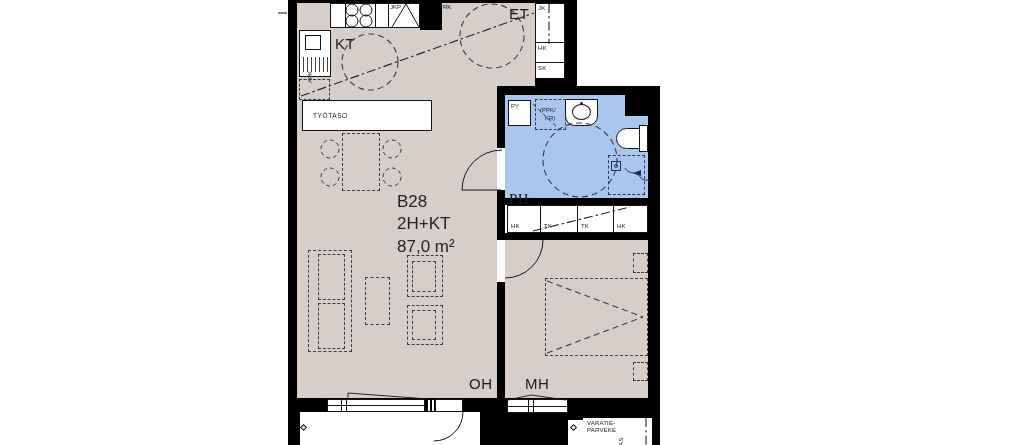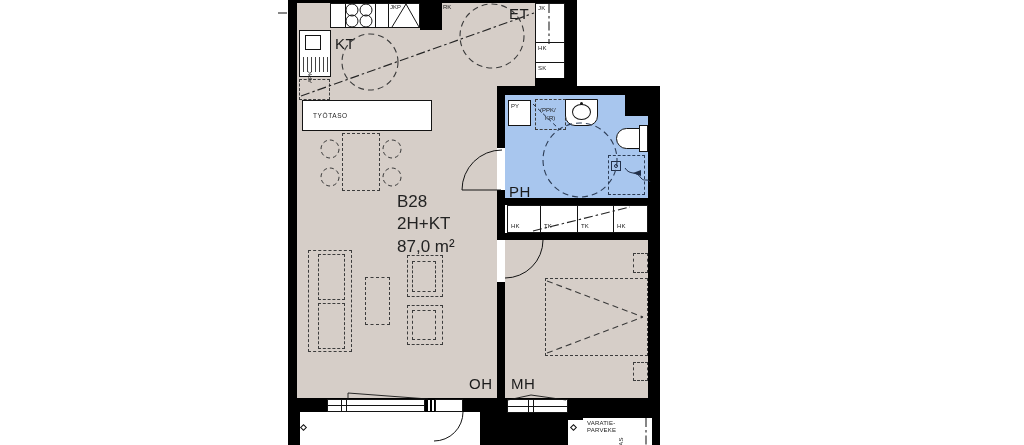--- a/index.html
+++ b/index.html
@@ -131,23 +131,23 @@
   <div class="vline" style="left:533px;top:399px;height:14px;"></div>
 
   <div class="diamond" style="left:301px;top:425px;"></div>
   <div class="diamond" style="left:571px;top:425px;"></div>
   <div class="lbl tiny" style="left:587px;top:420px;">VARATIE-</div>
   <div class="lbl tiny" style="left:587px;top:427px;">PARVEKE</div>
   <div class="lbl tiny rot" style="left:624px;top:444px;">KAS</div>
 
   <div class="lbl room" style="left:335px;top:36px;">KT</div>
   <div class="lbl room" style="left:509px;top:6px;">ET</div>
-  <div class="lbl room" style="left:509px;top:184px;">PH</div>
+  <div class="lbl room" style="left:509px;top:192px;font-family:Liberation Serif, serif;">PH</div>
   <div class="lbl room" style="left:469px;top:376px;">OH</div>
-  <div class="lbl room" style="left:511px;top:376px;">MH</div>
+  <div class="lbl room" style="left:525px;top:376px;">MH</div>
 
   <div class="abs apt" style="left:397px;top:191px;">
     <div>B28</div>
     <div>2H+KT</div>
     <div>87,0 m²</div>
   </div>
 
   <svg width="1024" height="445" viewBox="0 0 1024 445">
     <g stroke="#242424" stroke-width="1.1" fill="none" stroke-dasharray="9 3 2.5 3">
       <path d="M301,96 L534,13"></path>

